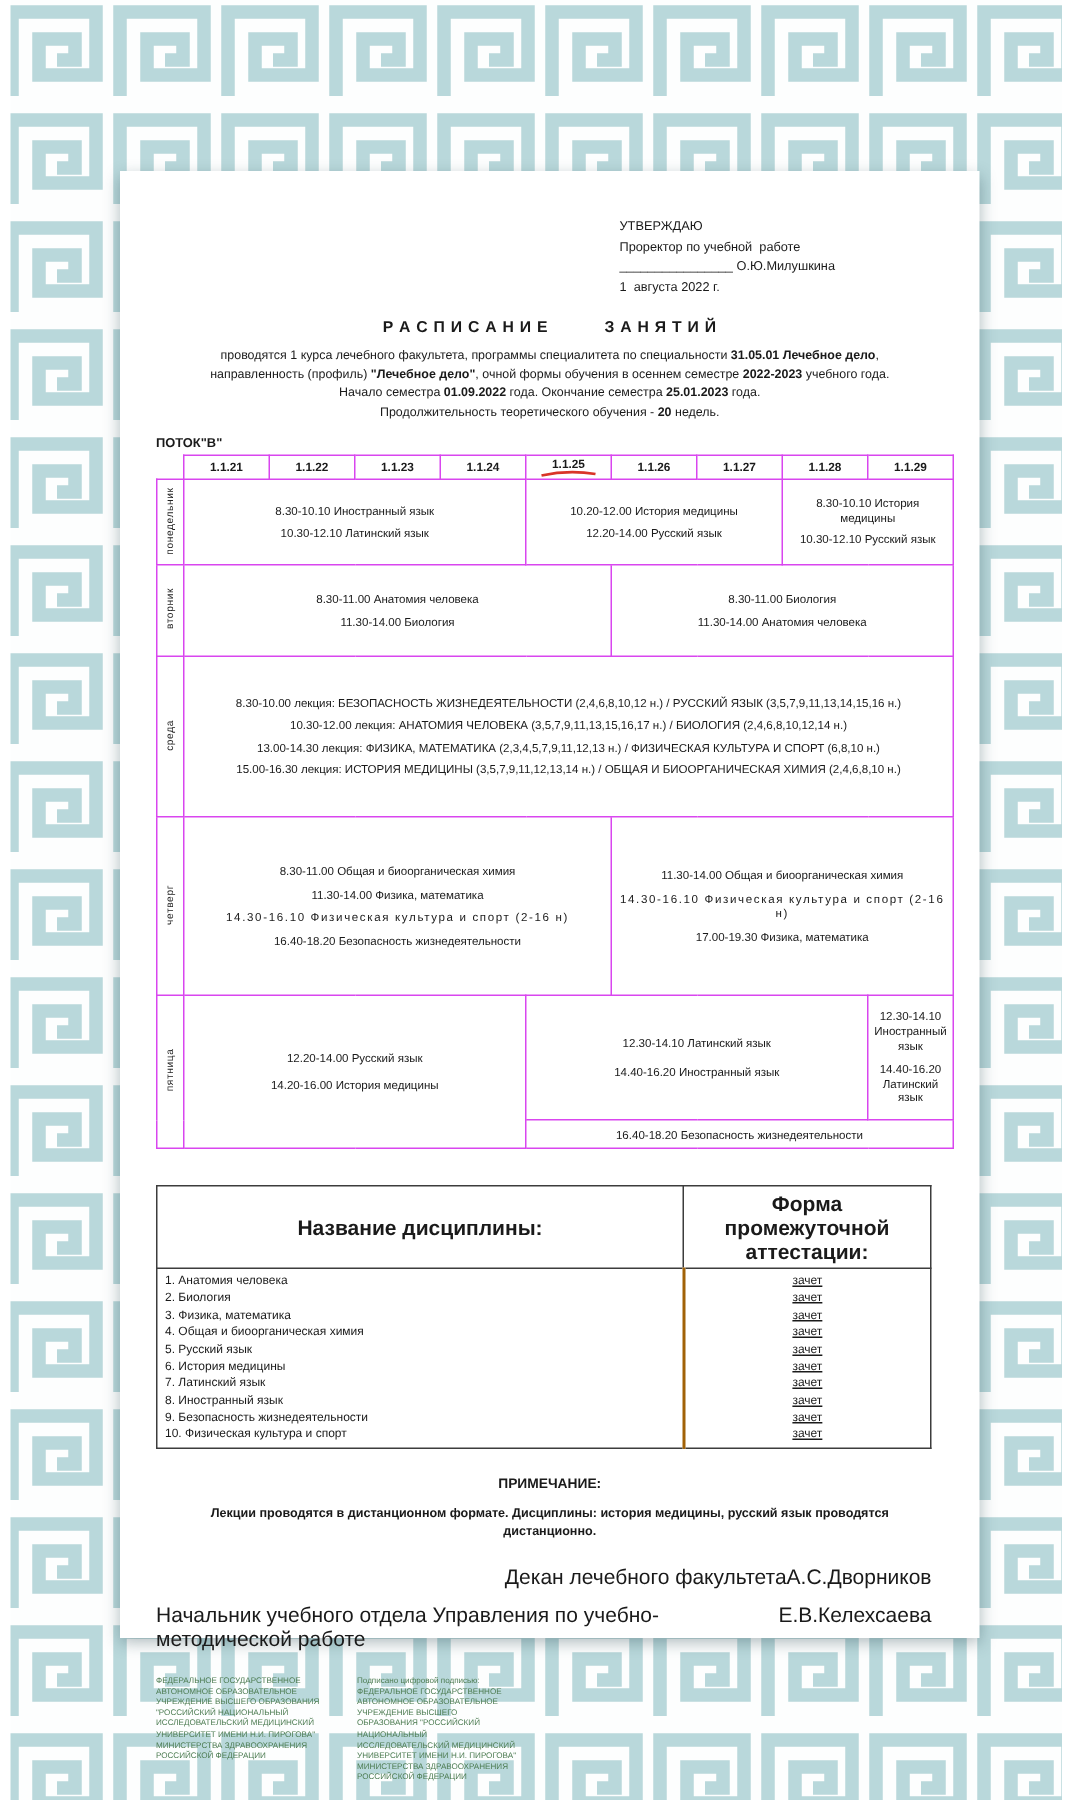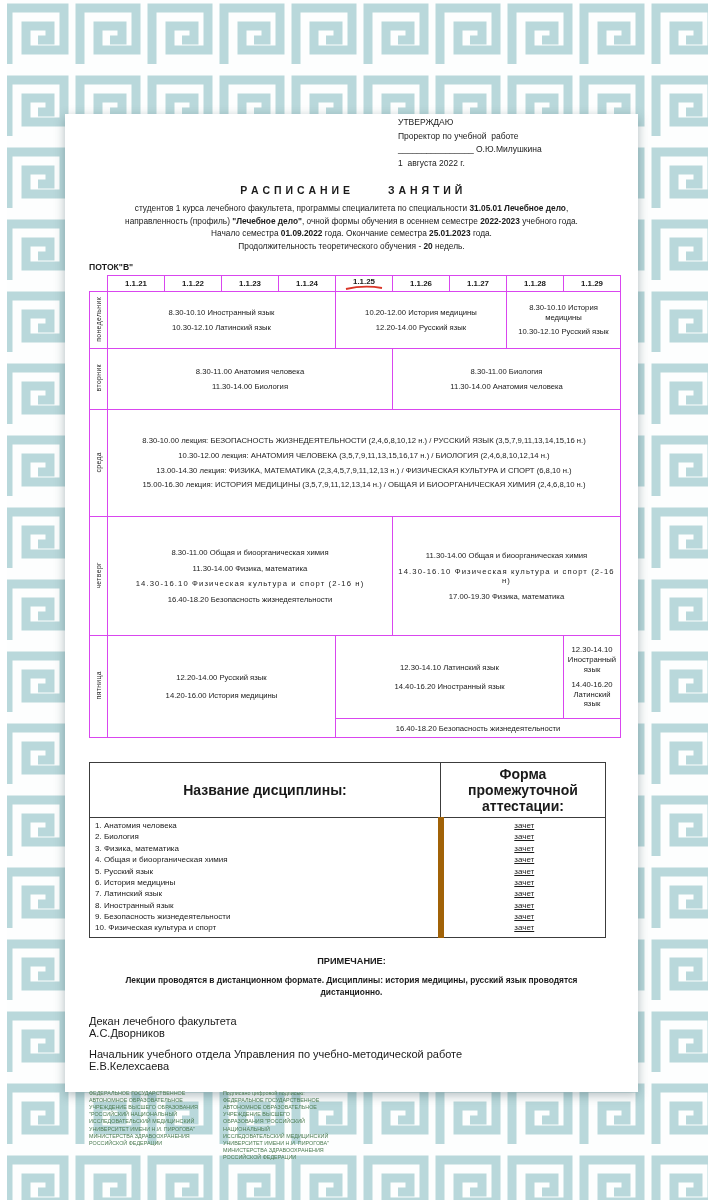--- a/index.html
+++ b/index.html
@@ -8,23 +8,23 @@
     background:#eef6f7;
     font-family:"Liberation Sans", sans-serif;
     color:#1a1a1a;
   }
   .bg-svg{position:absolute;left:0;top:0;}
   .edge-strip{position:absolute;top:0;height:100%;background:#ffffff;}
   .edge-left{left:0;width:7px;}
   .edge-right{right:0;width:6px;}
 
   .page{
-    position:absolute;left:65px;top:114px;width:573px;height:978px;
+    position:absolute;left:80px;top:114px;width:573px;height:978px;
     background:#ffffff;box-sizing:border-box;
-    padding:2px 24px 20px 24px;
+    padding:30px 24px 20px 24px;
     box-shadow:0 3px 10px rgba(30,60,70,.35);
   }
 
   
   .approval{margin-left:auto;margin-right:6px;width:210px;font-size:8.5px;line-height:1.6;}
   .approval div{white-space:pre;}
 
   
   .doc-title{margin-top:14px;text-align:center;font-weight:bold;font-size:10.5px;white-space:pre;letter-spacing:.5px;}
   .subtitle{margin-top:6px;text-align:center;font-size:8.3px;line-height:1.5;}
@@ -51,31 +51,31 @@
   .r-fri1 .line{margin:9px 2px;}
   .r-fri1 td.fri-narrow .line{margin:6px 1px;}
   .r-fri2 td{height:16px;}
   .sp{letter-spacing:1.1px;}
   .redmark{display:block;margin:-1px auto 0 auto;}
 
   
   table.disc{border-collapse:collapse;width:516px;margin-top:24px;table-layout:fixed;}
   table.disc th{border:1px solid #3c3c3c;font-size:14px;font-weight:bold;padding:3px 2px;text-align:center;}
   table.disc td{font-size:8px;padding:0 5px;line-height:1.42;vertical-align:top;}
-  table.disc td.names{border-left:1px solid #3c3c3c;border-right:6px solid #a16207;border-bottom:1px solid #3c3c3c;text-align:left;padding-top:2px;padding-bottom:3px;}
+  table.disc td.names{border-left:1px solid #3c3c3c;border-right:2px solid #a16207;border-bottom:1px solid #3c3c3c;text-align:left;padding-top:2px;padding-bottom:3px;}
   table.disc td.forms{border-right:1px solid #3c3c3c;border-bottom:1px solid #3c3c3c;text-align:center;padding-top:2px;padding-bottom:3px;text-decoration:underline;}
   col.c-names{width:351px;}
   col.c-forms{width:165px;}
 
   
   .note-heading{margin-top:18px;text-align:center;font-weight:bold;font-size:9.2px;}
   .note-body{margin:8px auto 0 auto;width:470px;text-align:center;font-weight:bold;font-size:8.4px;line-height:1.5;}
 
   
-  .sig-row{display:flex;justify-content:flex-start;font-size:11px;margin-top:16px;padding-right:8px;flex-direction:column;}
+  .sig-row{display:flex;justify-content:flex-end;font-size:14px;margin-top:16px;padding-right:8px;}
   .sig-row.second{margin-top:9px;}
 
   
   .stamp{display:flex;gap:12px;margin-top:18px;}
   .stamp-org{width:122px;font-size:5.4px;line-height:1.32;color:#4d7c52;}
   .stamp-signed{width:106px;font-size:5.4px;line-height:1.32;color:#4d7c52;}
 </style>
 </head>
 <body>
 
@@ -96,21 +96,21 @@
   <div class="approval">
     <div>УТВЕРЖДАЮ</div>
     <div>Проректор по учебной  работе</div>
     <div>________________ О.Ю.Милушкина</div>
     <div>1  августа 2022 г.</div>
   </div>
 
   <div class="doc-title">Р А С П И С А Н И Е           З А Н Я Т И Й</div>
 
   <div class="subtitle">
-    <div><span>студентов </span><span style="font-weight: 400;">1 курса</span><span> лечебного факультета, программы специалитета по специальности </span><span style="font-weight: 700;">31.05.01</span><span> </span><span style="font-weight: 700;">Лечебное дело</span><span>,</span></div>
+    <div><span>проводятся </span><span style="font-weight: 400;">1 курса</span><span> лечебного факультета, программы специалитета по специальности </span><span style="font-weight: 700;">31.05.01</span><span> </span><span style="font-weight: 700;">Лечебное дело</span><span>,</span></div>
     <div><span>направленность (профиль) </span><span style="font-weight: 700;">"Лечебное дело"</span><span>, очной формы обучения в осеннем семестре </span><span style="font-weight: 700;">2022-2023</span><span> учебного года.</span></div>
     <div><span>Начало семестра </span><span style="font-weight: 700;">01.09.2022</span><span> года. Окончание семестра </span><span style="font-weight: 700;">25.01.2023</span><span> года.</span></div>
     <div><span>Продолжительность теоретического обучения -  </span><span style="font-weight: 700;">20</span><span>  недель.</span></div>
   </div>
 
   <div class="stream">ПОТОК"В"</div>
 
   <table class="sched">
     <colgroup>
       <col class="c-day">

